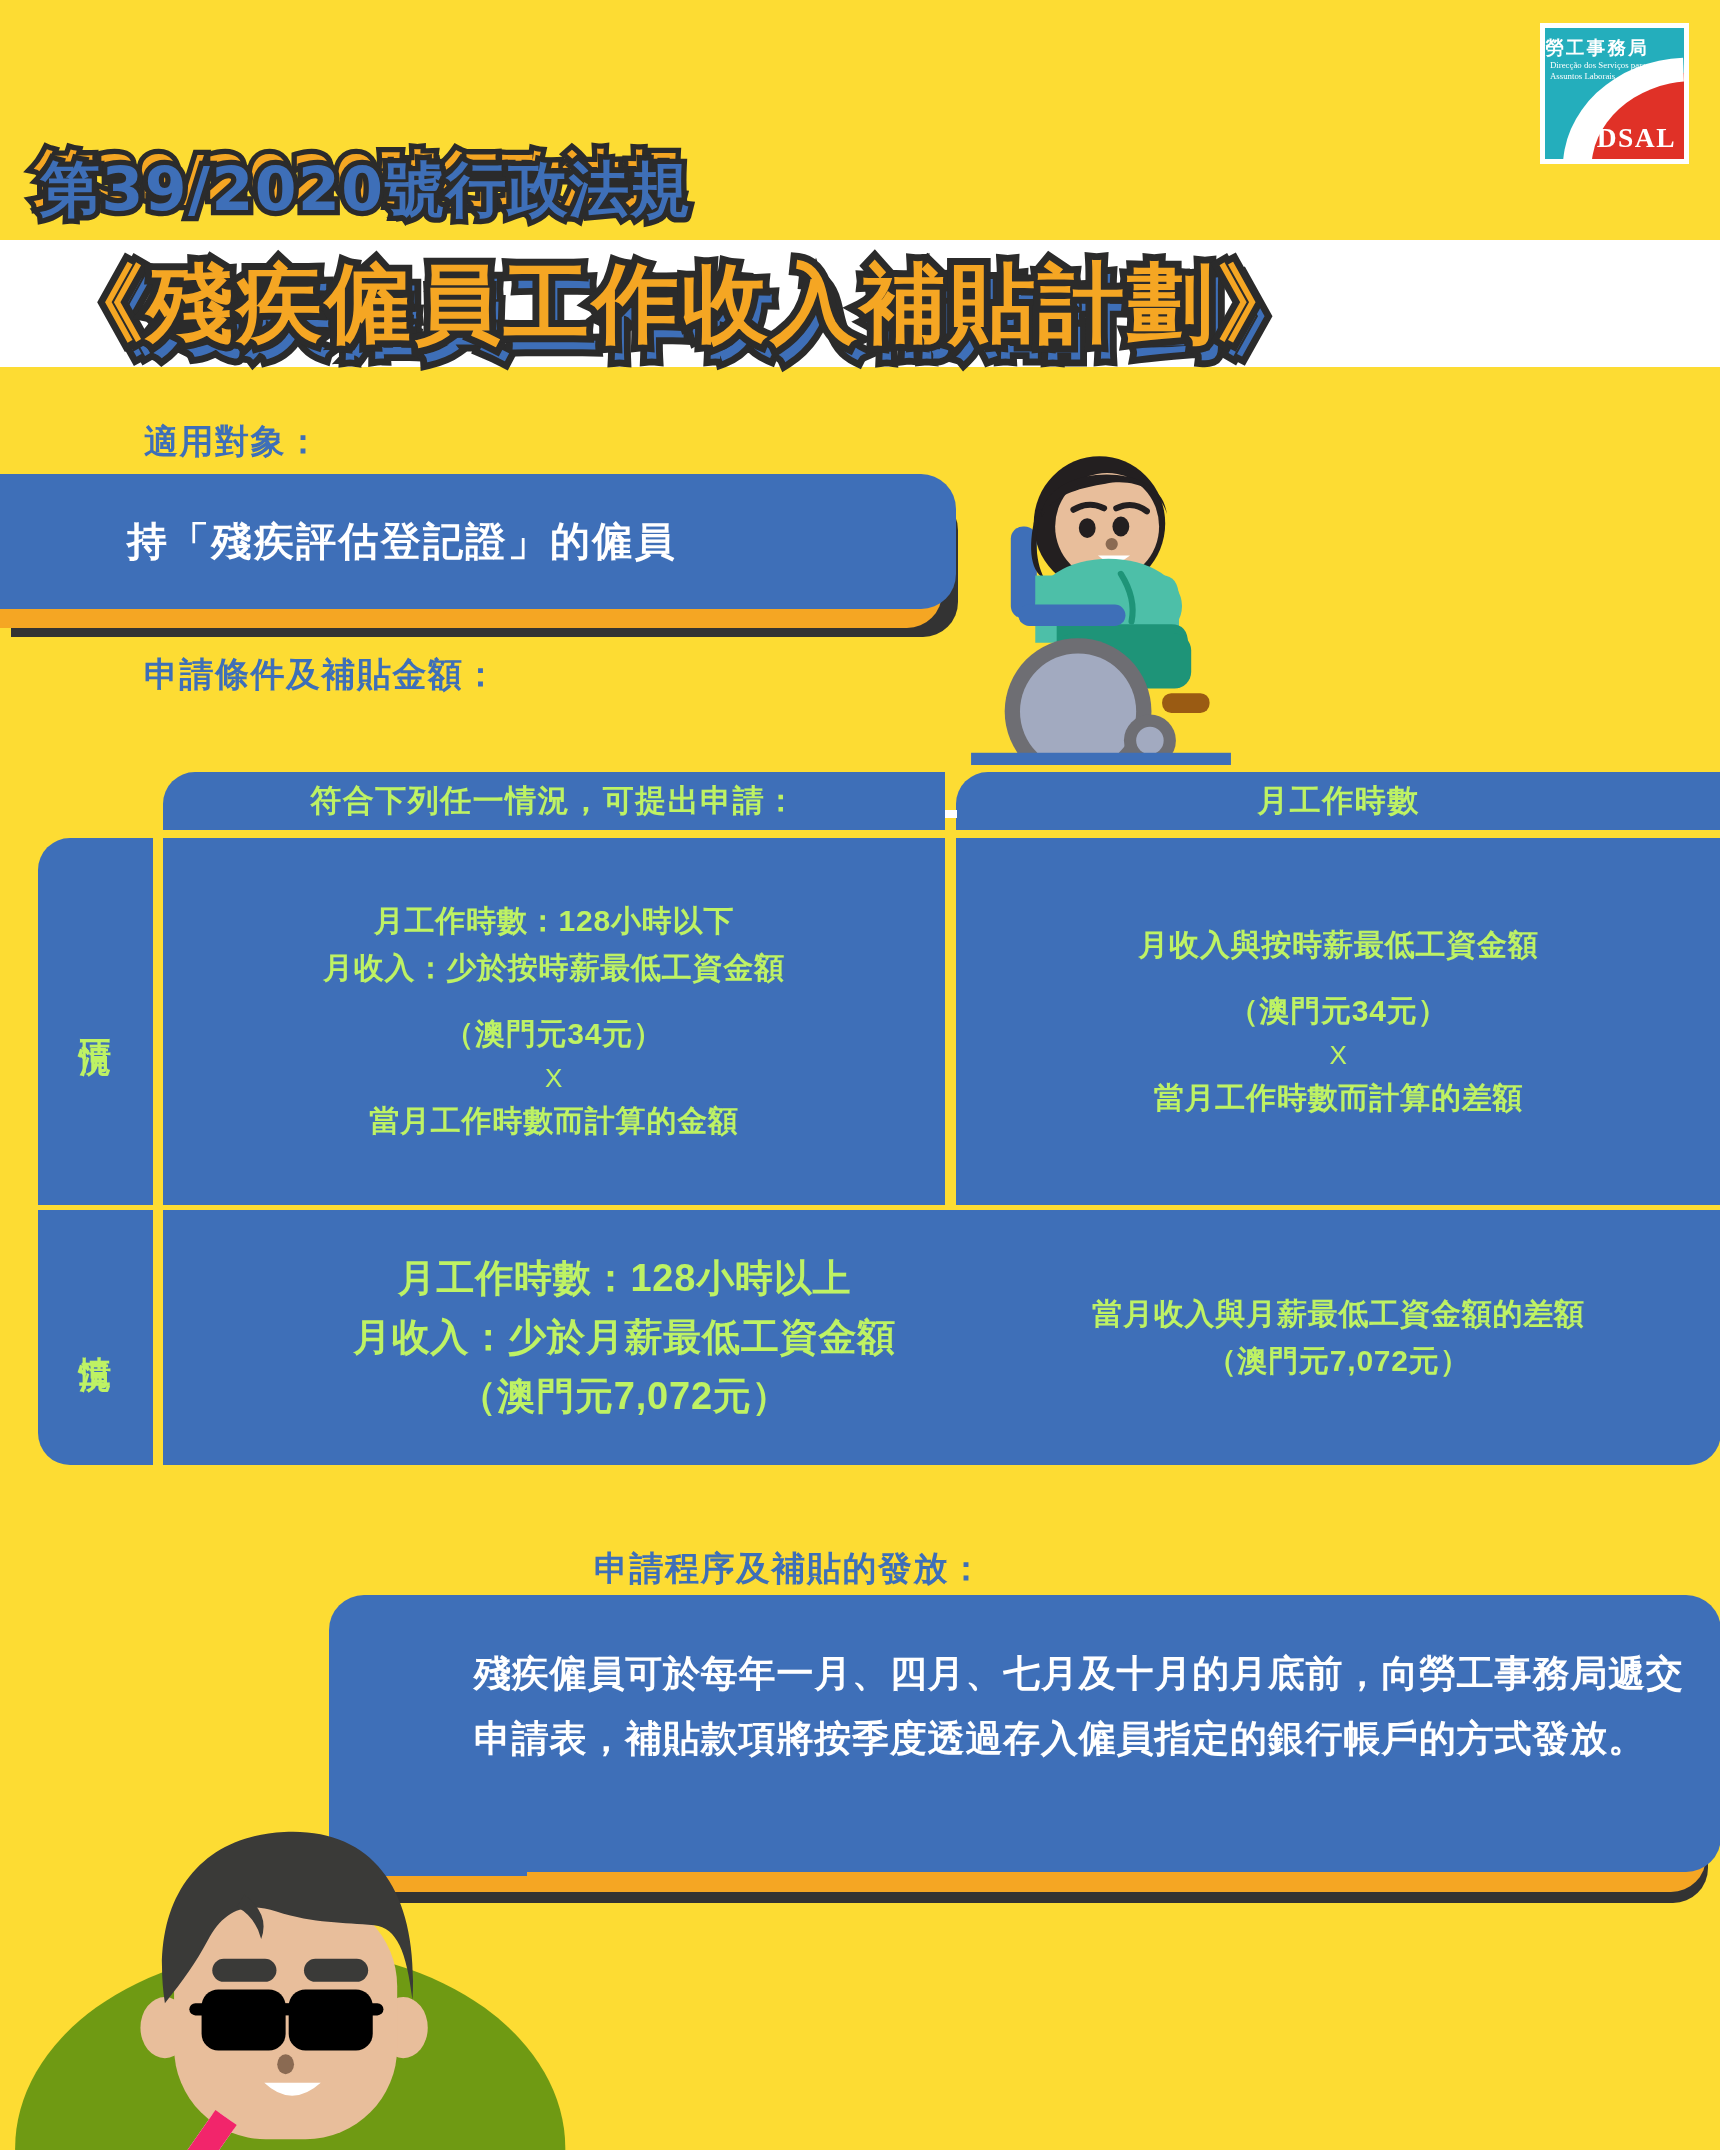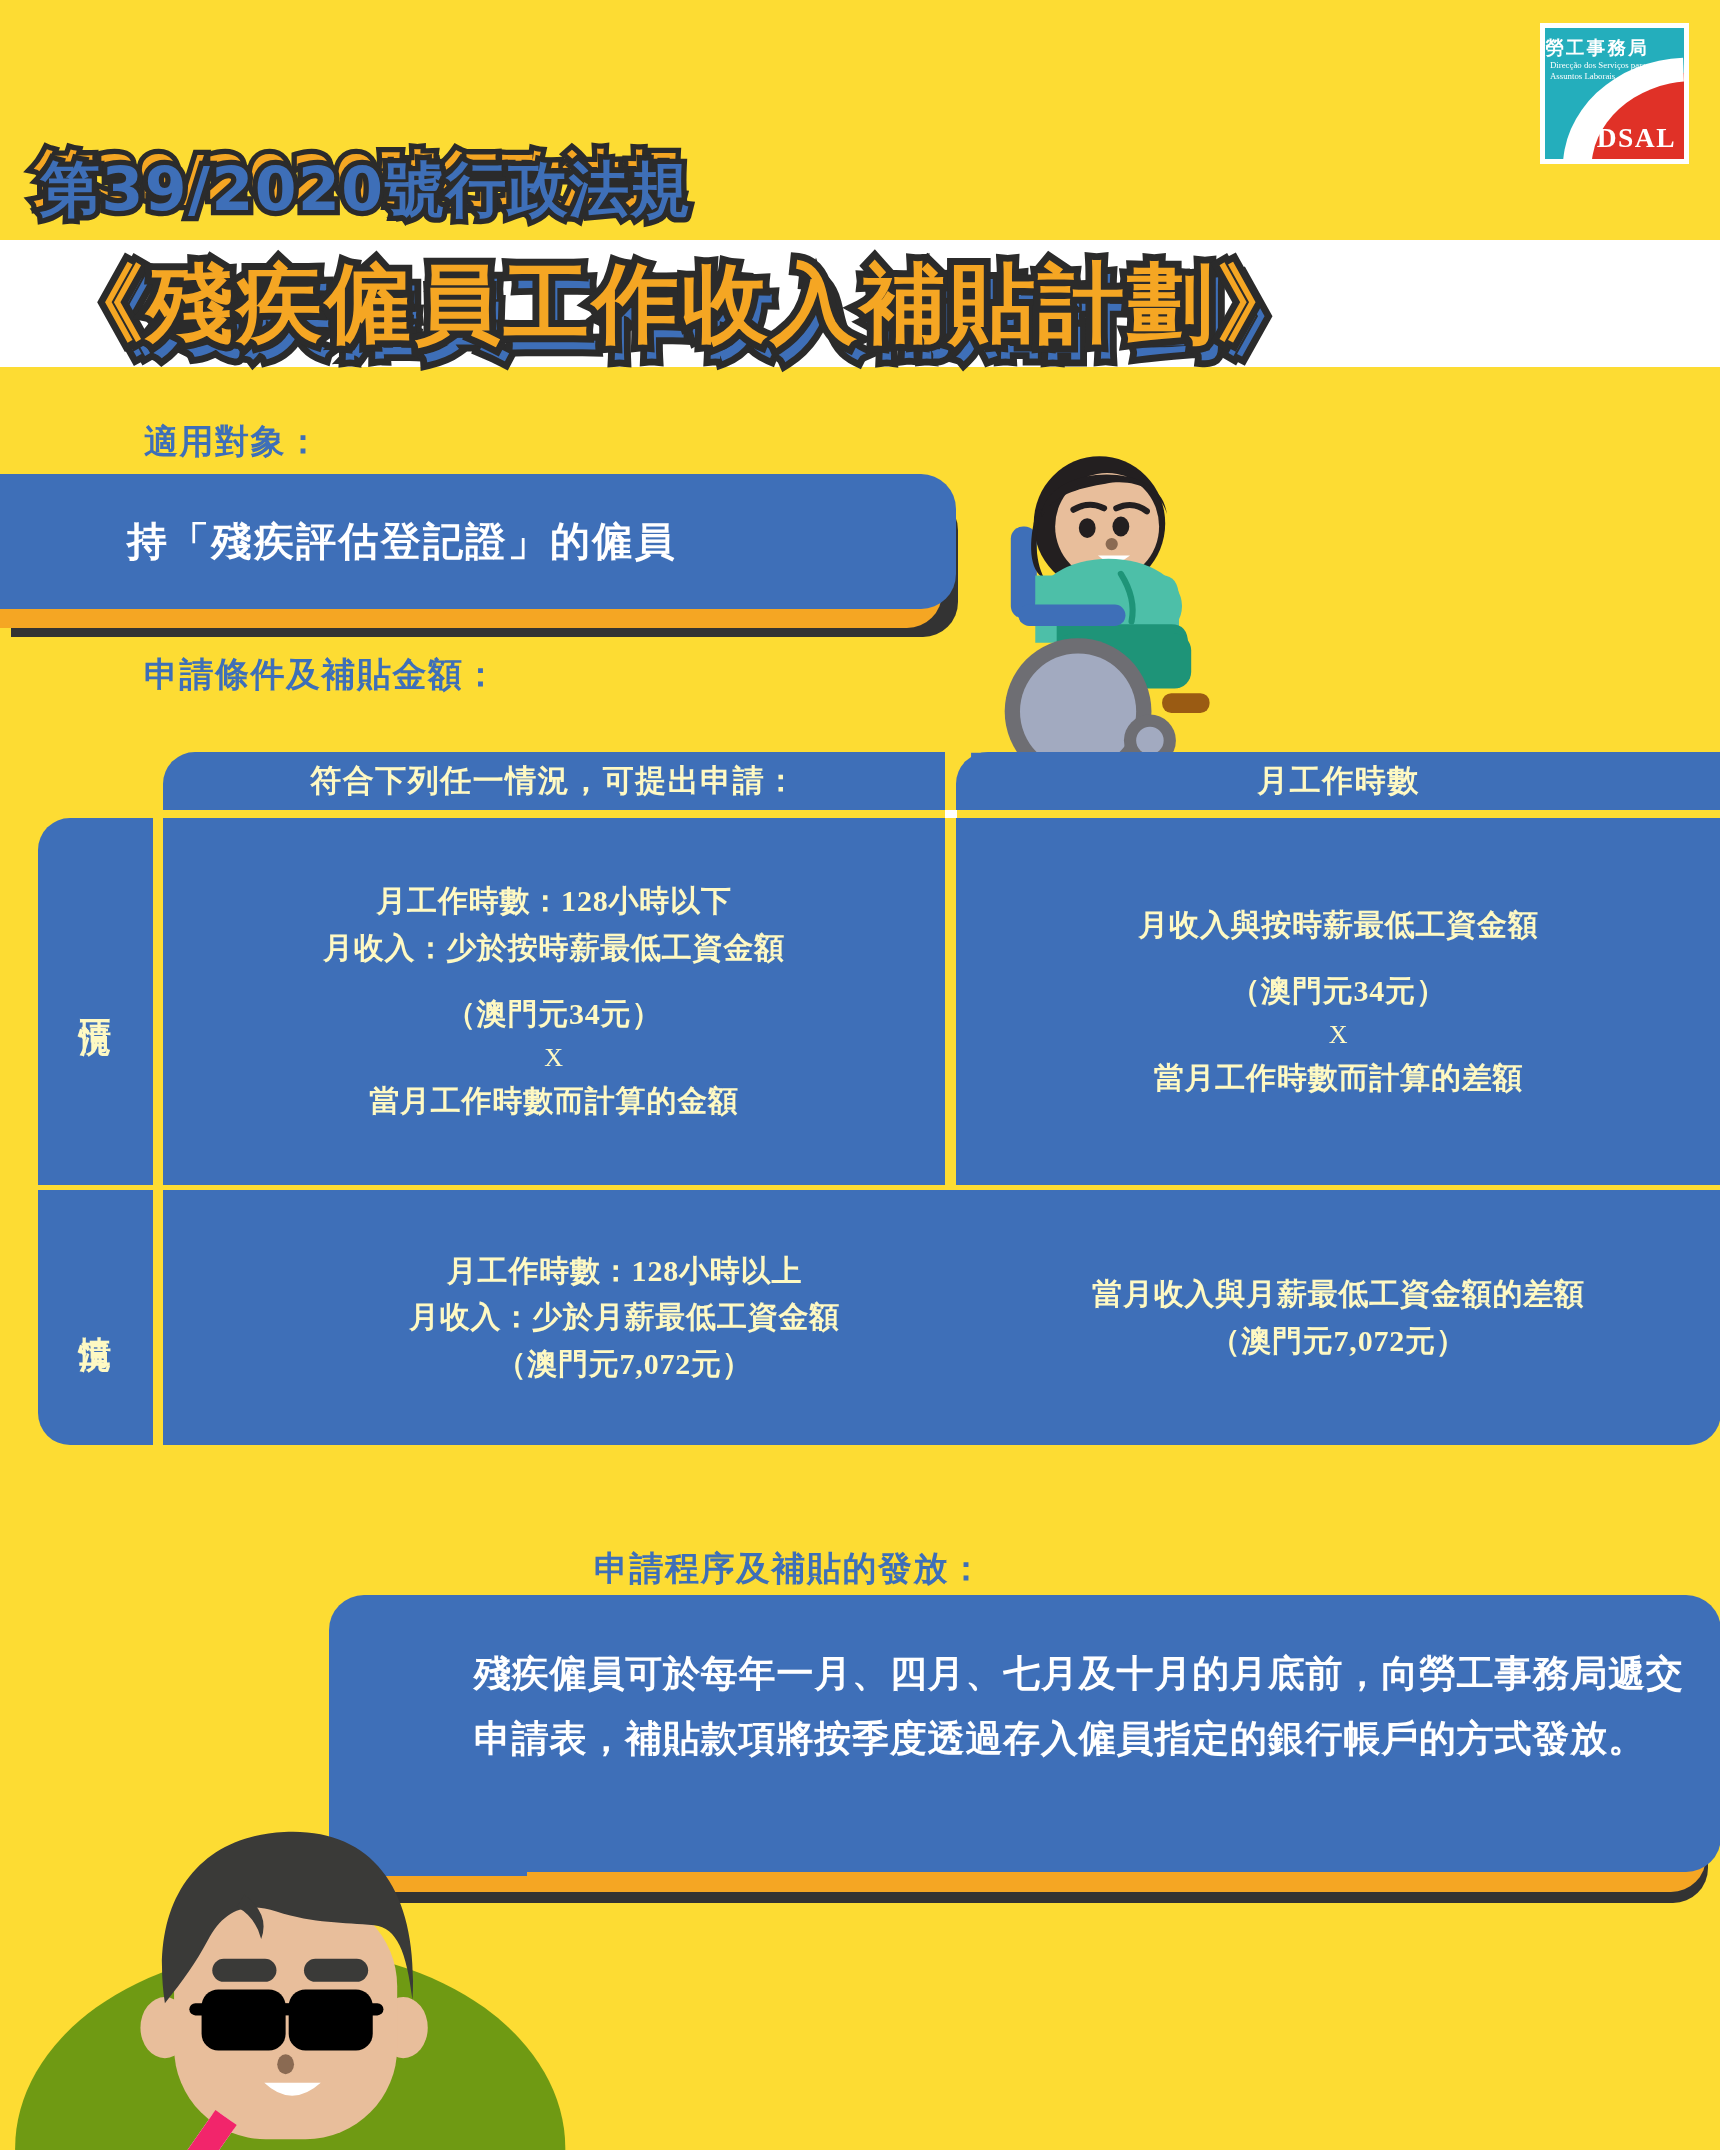--- a/index.html
+++ b/index.html
@@ -116,31 +116,31 @@
     background:#3E6FB8; border-radius:0 35px 35px 0;
     display:flex; align-items:center;
   }
   .banner-text {
     color:#fff; font-size:40px; font-weight:bold; letter-spacing:2.3px;
     margin-left:127px; font-family:"DejaVu Sans",sans-serif;
   }
 
   
   .tbl { position:absolute; left:0px; top:734px; width:1721px; height:711px; }
-  .cell { position:absolute; background:#3E6FB8; color:#fef9c3;
+  .cell { position:absolute; background:#3E6FB8; color:#bef264;
           display:flex; align-items:center; justify-content:center;
-          text-align:center; font-family:Liberation Serif, serif; font-weight:bold; }
+          text-align:center; font-family:Liberation Sans, sans-serif; font-weight:bold;margin-top:20px; }
   .h-left  { left:163px; top:18.4px;  width:782px; height:58px;  border-radius:32px 0 0 0; font-size:31px; letter-spacing:1.5px; }
   .h-right { left:956px; top:18.4px; width:765px; height:58px;  border-radius:32px 0 0 0; font-size:31px; letter-spacing:1.5px; }
   .sidebar { width:115px; font-size:32px; letter-spacing:4.6px; writing-mode:vertical-rl; text-orientation:upright; }
   .s1 { left:38px;  top:84px; height:367px; border-radius:32px 0 0 0; }
   .s2 { left:38px;  top:456px; height:255px; border-radius:0 0 0 32px; }
   .c1l { left:163px;  top:84px; width:782px; height:367px; font-size:30px; line-height:1.55; letter-spacing:0.8px; }
   .c1r { left:956px; top:84px; width:765px; height:367px; font-size:30px; line-height:1.55; letter-spacing:0.8px; }
-  .c2l { left:163px;  top:456px; width:923px; height:255px; font-size:30px; line-height:1.55; letter-spacing:0.8px; }
+  .c2l { left:163px;  top:456px; width:923px; height:255px; font-size:38px; line-height:1.55; letter-spacing:0.8px; }
   .c2r { left:956px; top:456px; width:765px; height:255px; font-size:30px; line-height:1.55; letter-spacing:0.8px; border-radius:0 0 32px 0; }
   .cell-inner { padding:0 20px; }
   .op { font-size:26px; font-weight:normal; }
   .gap { display:block; height:20px; }
   .white-notch { position:absolute; left:945px; top:76px; width:11.5px; height:7.6px; background:#fff; }
 
   
   .bub-wrap { position:absolute; left:329px; top:1595px; width:1377px; height:321px; }
   .bub-dark {
     position:absolute; left:15.3px; top:24.5px; width:1364px; height:283px;

